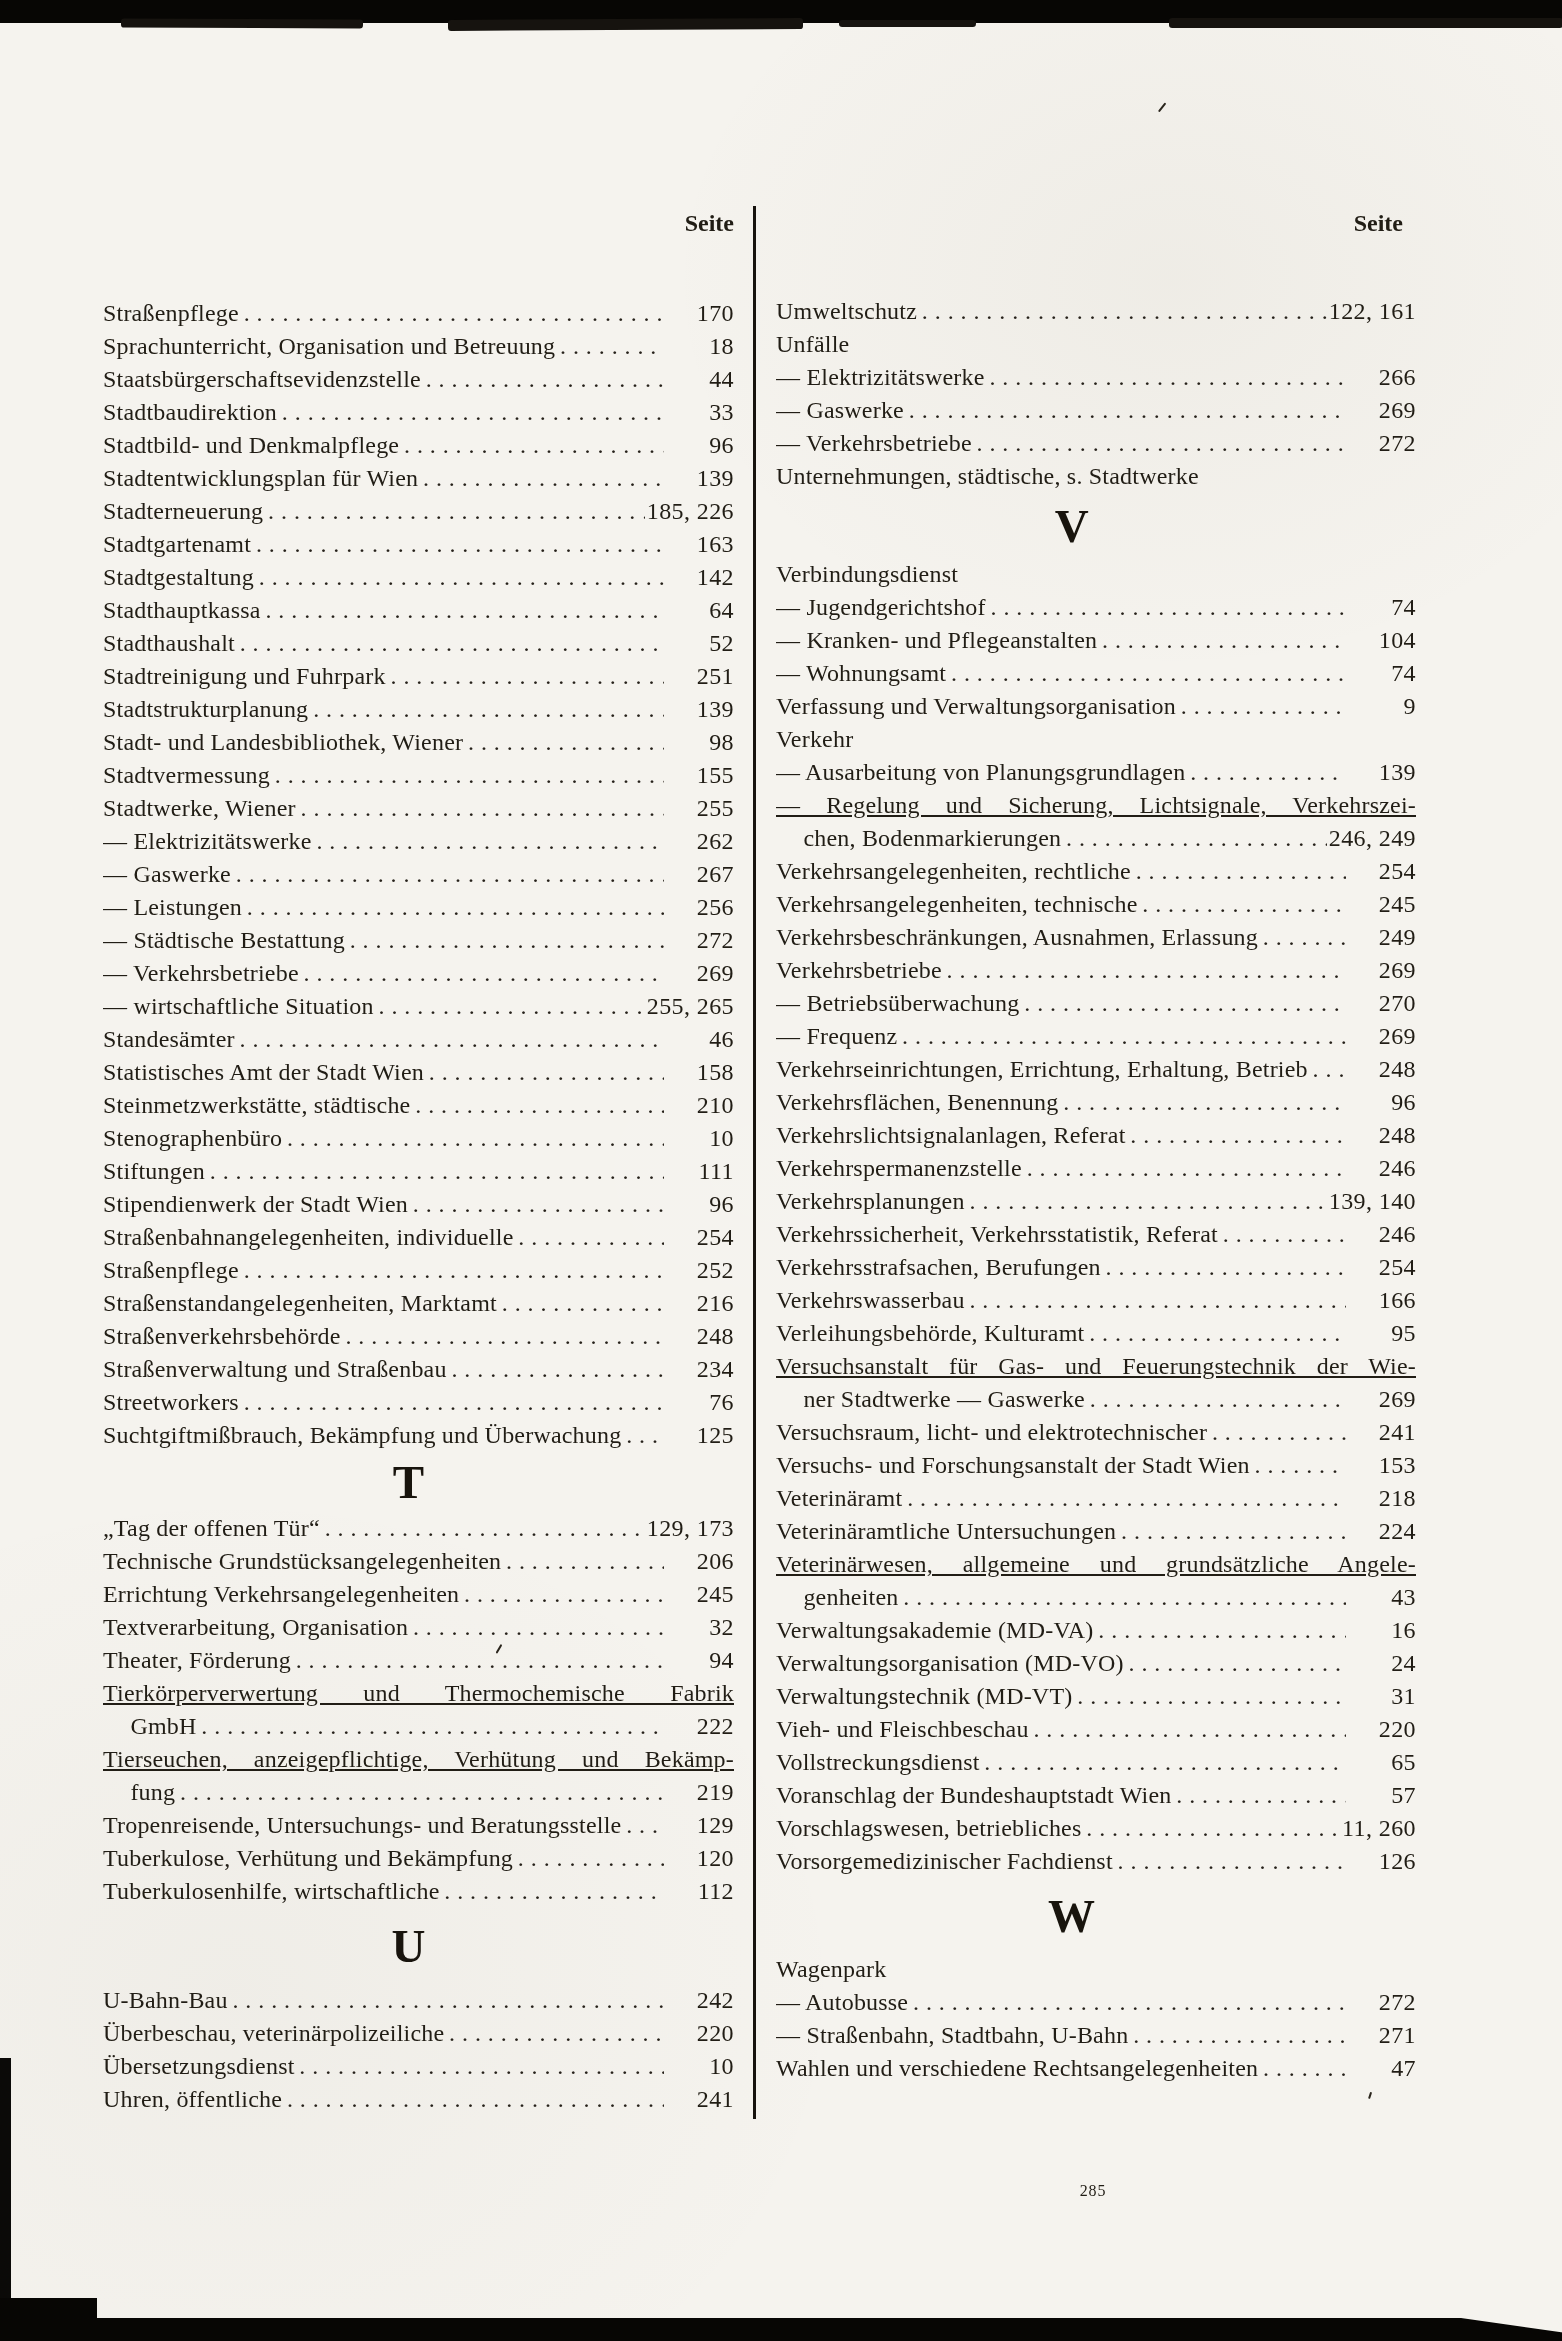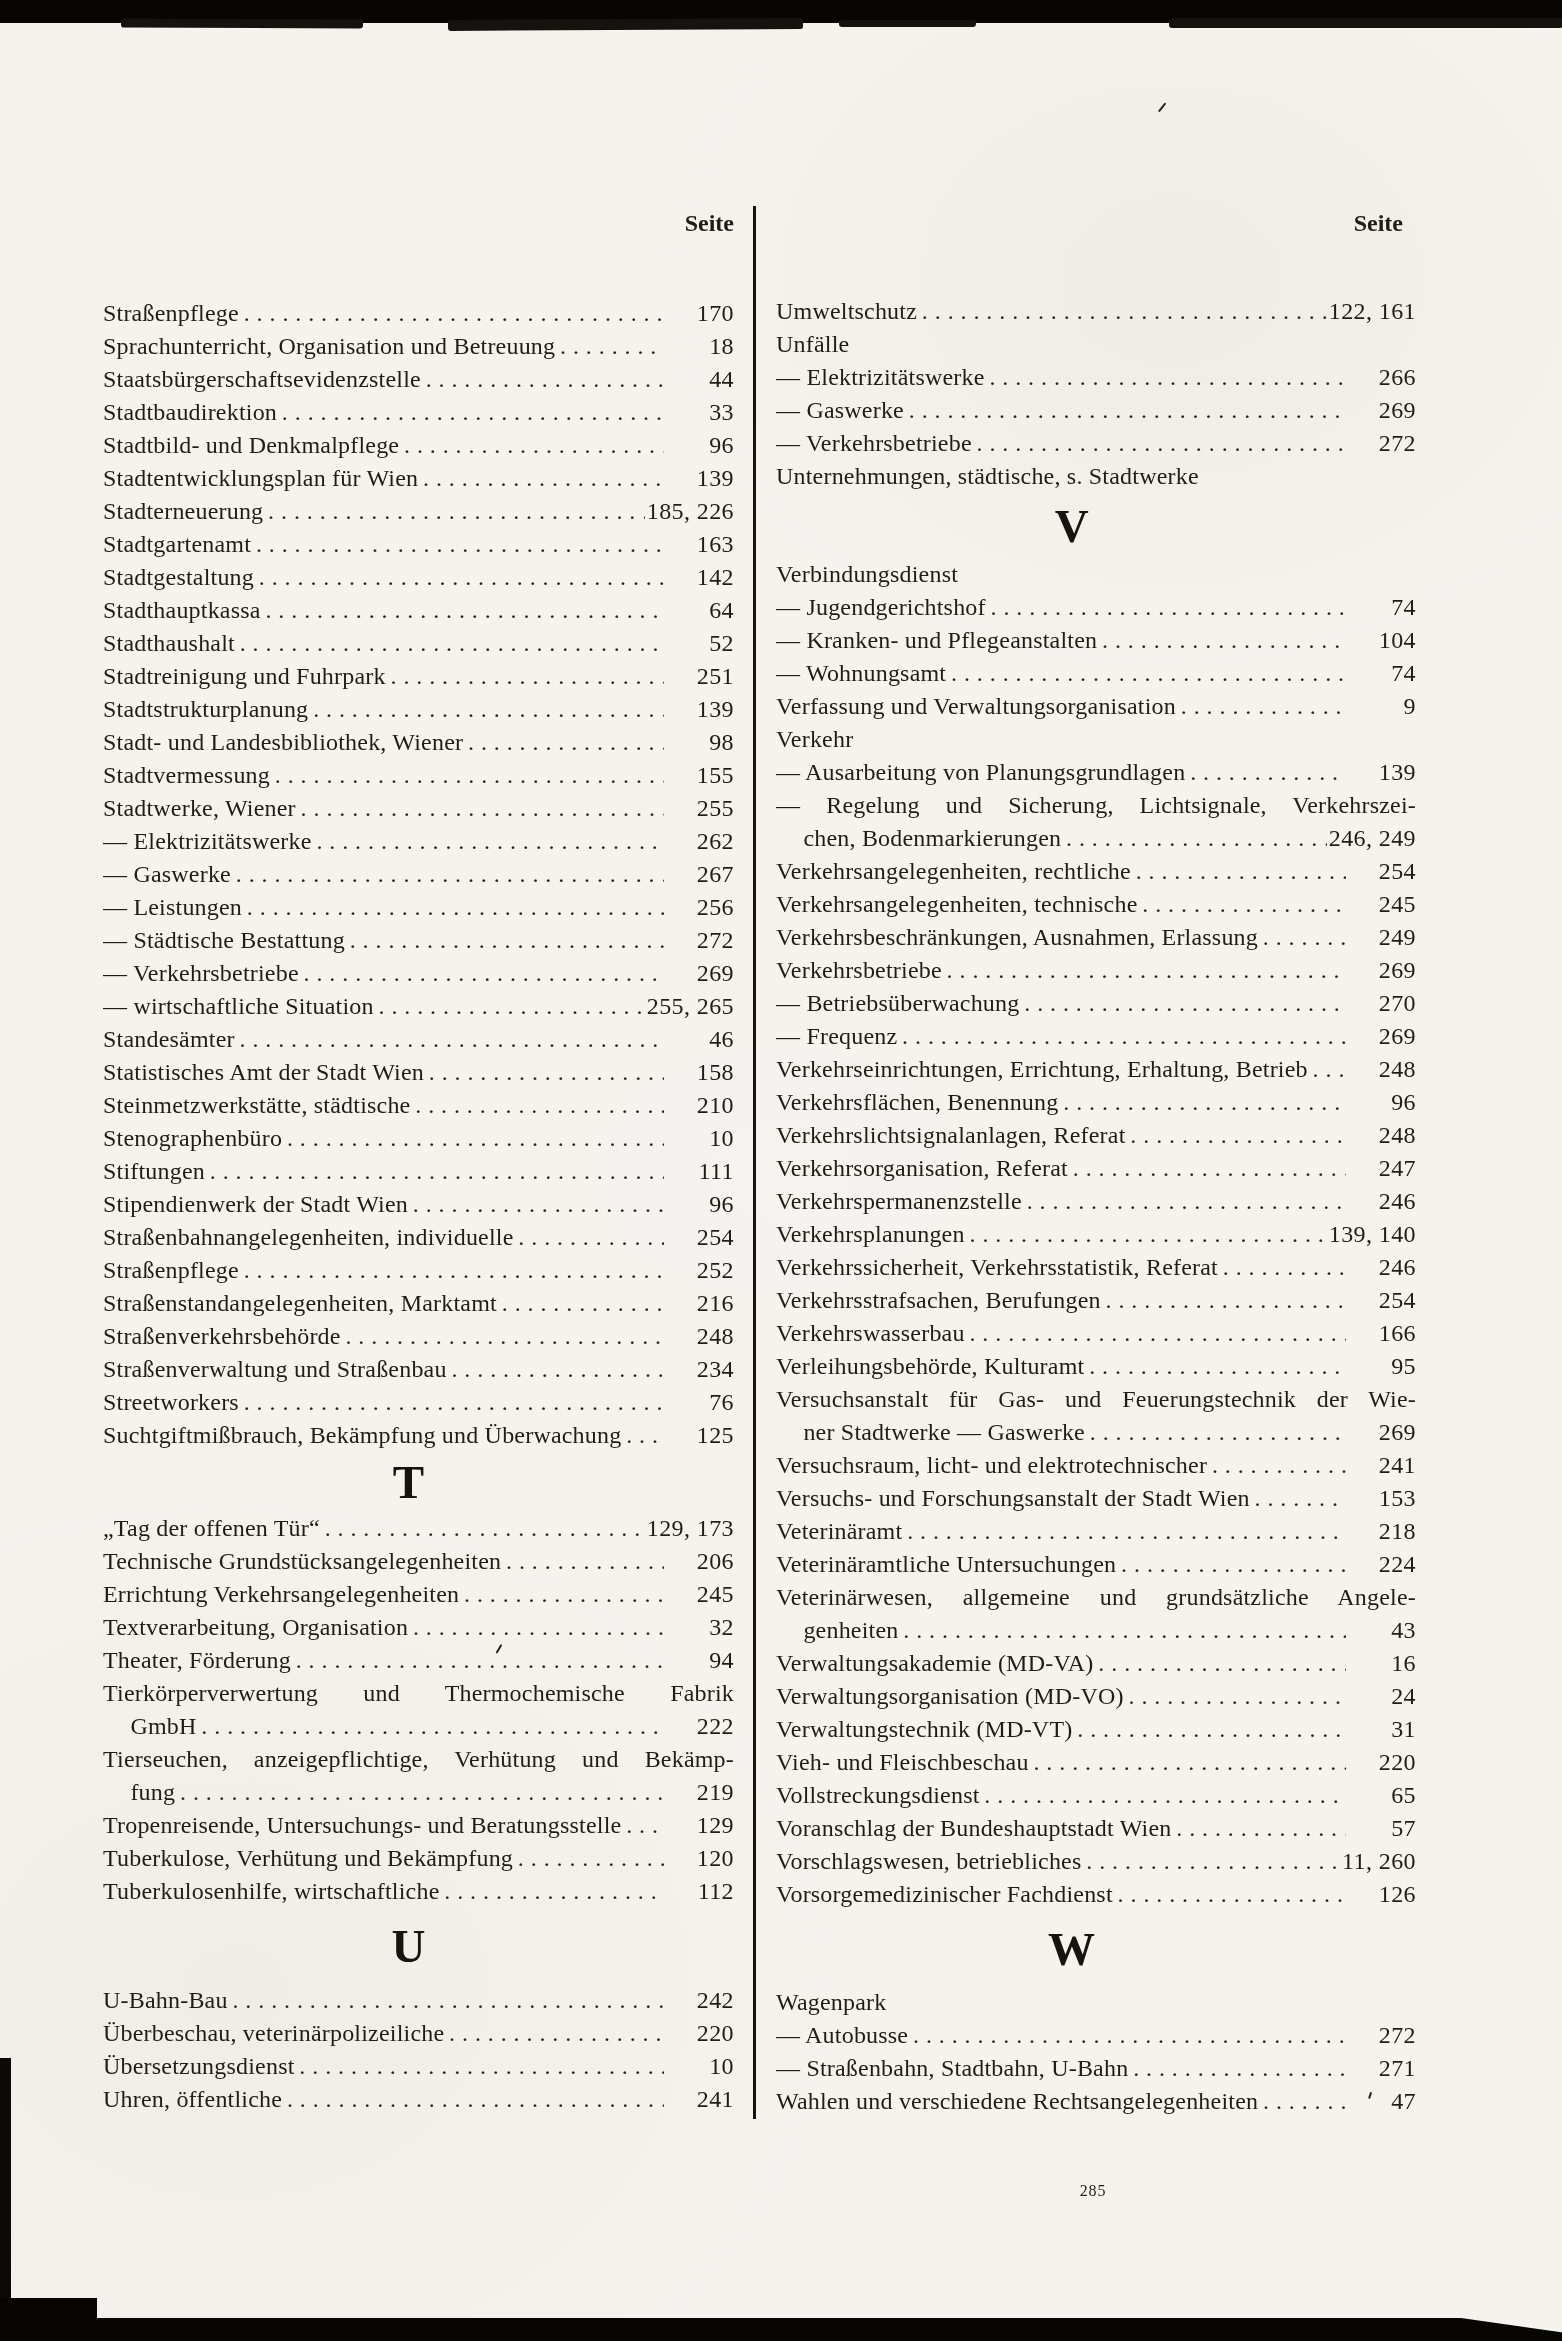--- a/index.html
+++ b/index.html
@@ -33,21 +33,21 @@
     margin:0 1.6px 0 4.8px;color:#26211a;
   }
   .row .dots::after{
     content:"..........................................................................................................................................";
     letter-spacing:6.9px;
   }
   .row .num{
     flex:0 0 auto;min-width:68px;text-align:right;letter-spacing:0.4px;
   }
   .row.ind{padding-left:27.4px;}
-  .row.jl{display:block;text-align:justify;text-align-last:justify;}
+  .row.jl{display:block;text-align:justify;text-align-last:justify;text-decoration:underline;}
 
   .sec{
     display:flex;align-items:center;justify-content:center;
     font-size:47px;font-weight:700;letter-spacing:0.8px;color:#18140d;
   }
   #col-left .sec{transform:translateX(-9.7px);}
   #col-right .sec{transform:translateX(-24px);}
   .sec-t{height:60px;}
   .sec-u{height:76px;}
   .sec-v{height:65px;}
@@ -465,25 +465,20 @@
       <span class="lbl">Verkehrsflächen, Benennung</span>
       <span class="dots"></span>
       <span class="num">96</span>
     </div>
     <div class="row">
       <span class="lbl">Verkehrslichtsignalanlagen, Referat</span>
       <span class="dots"></span>
       <span class="num">248</span>
     </div>
     <div class="row">
-      <span class="lbl">Verkehrsorganisation, Referat</span>
-      <span class="dots"></span>
-      <span class="num">247</span>
-    </div>
-    <div class="row">
       <span class="lbl">Verkehrspermanenzstelle</span>
       <span class="dots"></span>
       <span class="num">246</span>
     </div>
     <div class="row">
       <span class="lbl">Verkehrsplanungen</span>
       <span class="dots"></span>
       <span class="num">139, 140</span>
     </div>
     <div class="row">

